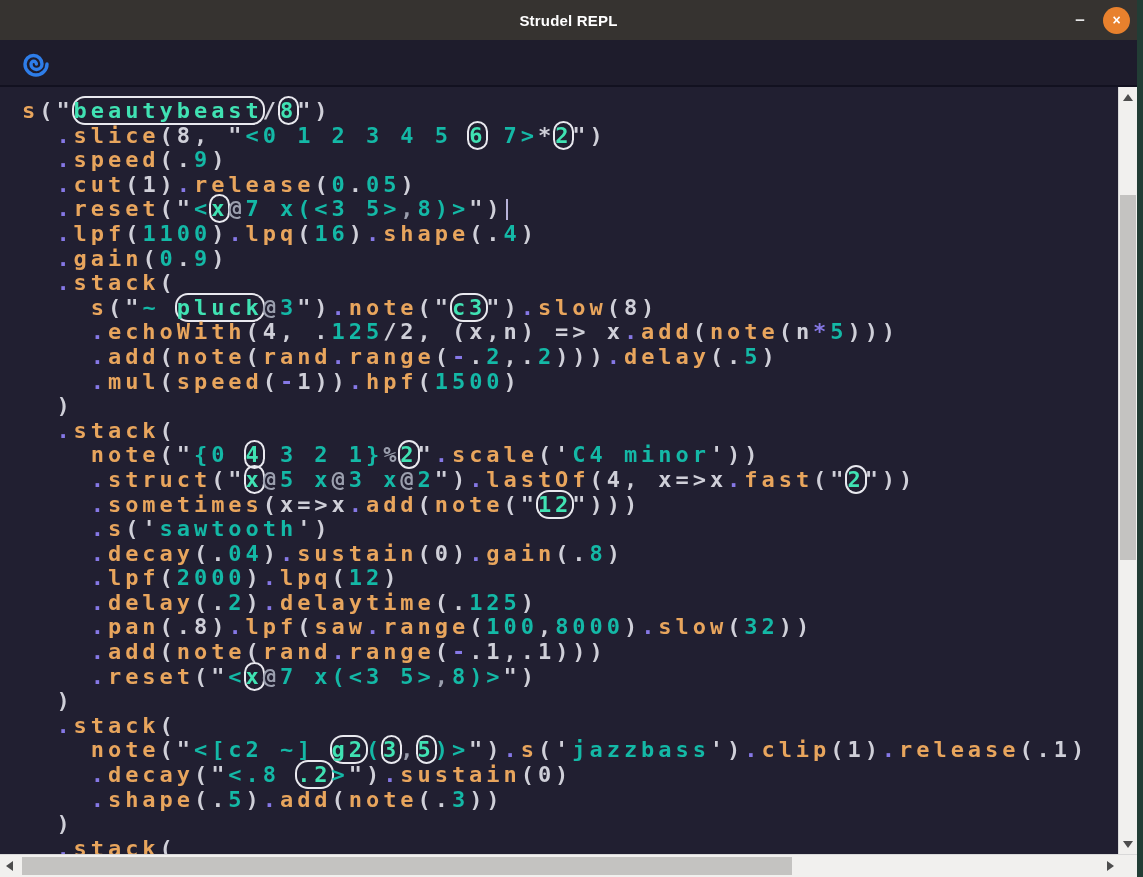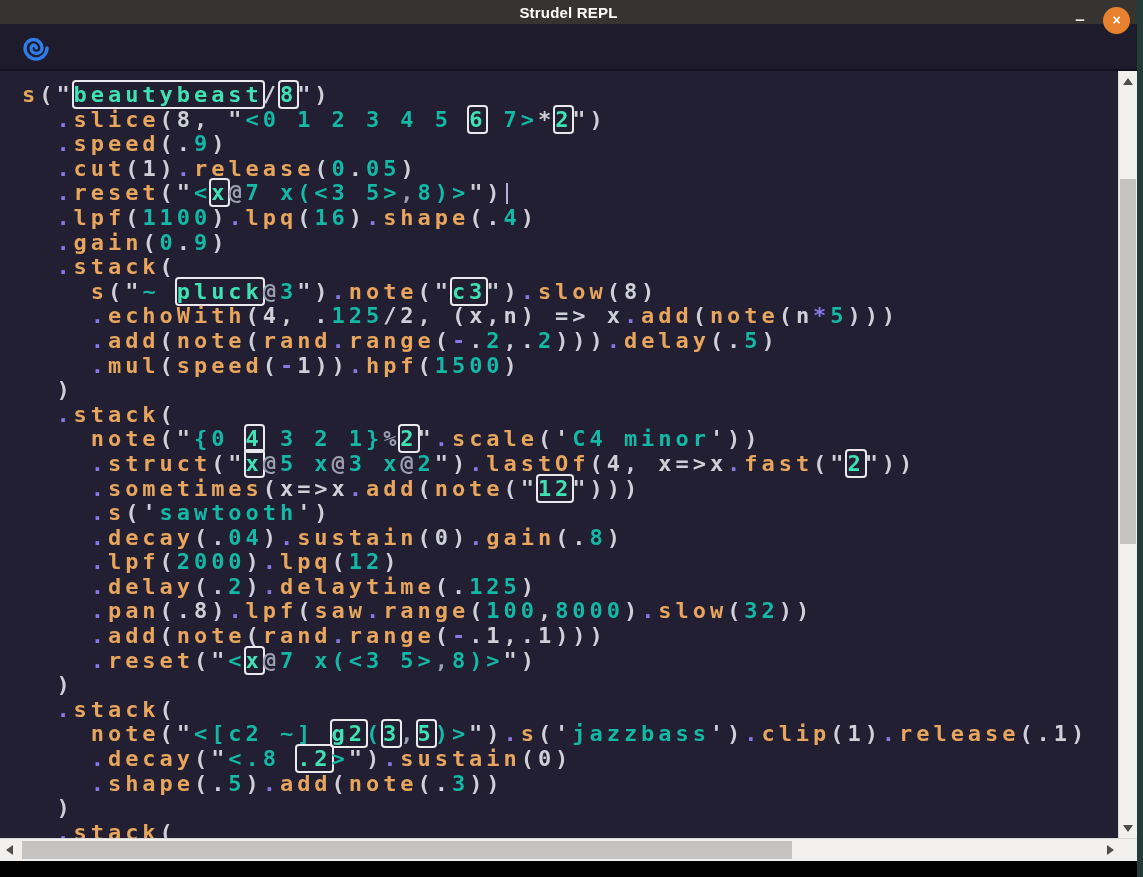--- a/index.html
+++ b/index.html
@@ -4,21 +4,21 @@
 <style>
   html,body{margin:0;padding:0;background:#000;}
   .window{
     position:relative;width:1137px;height:877px;
     border-right:6px solid #223d35;
     font-family:"Liberation Sans", sans-serif;
     overflow:hidden;
   }
   
   .titlebar{
-    height:24px;background:#363330;display:flex;align-items:center;
+    height:40px;background:#363330;display:flex;align-items:center;
     position:relative;
   }
   .titlebar .title{
     position:absolute;left:0;right:0;text-align:center;
     color:#ffffff;font-weight:bold;font-size:15px;letter-spacing:.2px;
   }
   .win-controls{position:absolute;right:7px;top:0;height:40px;display:flex;align-items:center;gap:12px;}
   .min-btn{
     width:22px;height:22px;display:flex;align-items:center;justify-content:center;
     color:#e6e6e6;font-weight:bold;font-size:17px;cursor:default;
@@ -44,21 +44,21 @@
     font-family:"DejaVu Sans Mono","Liberation Mono",monospace;
     font-weight:bold;font-size:22px;line-height:24.6px;letter-spacing:3.95px;
     white-space:pre;
   }
   .cl{height:24.6px;}
   .c-o{color:#e8a55d;}            
   .c-v{color:#8678e6;}            
   .c-t{color:#14b8a6;}            
   .c-w{color:#cfcfd8;}            
   .c-g{color:#9b9fae;}            
-  .c-B{color:#40e2b3;box-shadow:0 0 0 2px #e9e9ef;border-radius:2px;margin-top:28px;} 
+  .c-B{color:#40e2b3;box-shadow:0 0 0 2px #e9e9ef;border-radius:11px;margin-top:28px;} 
   .cursor{
     display:inline-block;width:2px;height:21px;background:#b7b2d8;
     vertical-align:-4px;margin-left:2px;
   }
   
   .vscroll{
     width:18px;background:#f1f0ee;border-left:1px solid #d9d9d9;
     position:relative;
   }
   .vthumb{position:absolute;left:1px;right:1px;background:#c4c3c1;}

